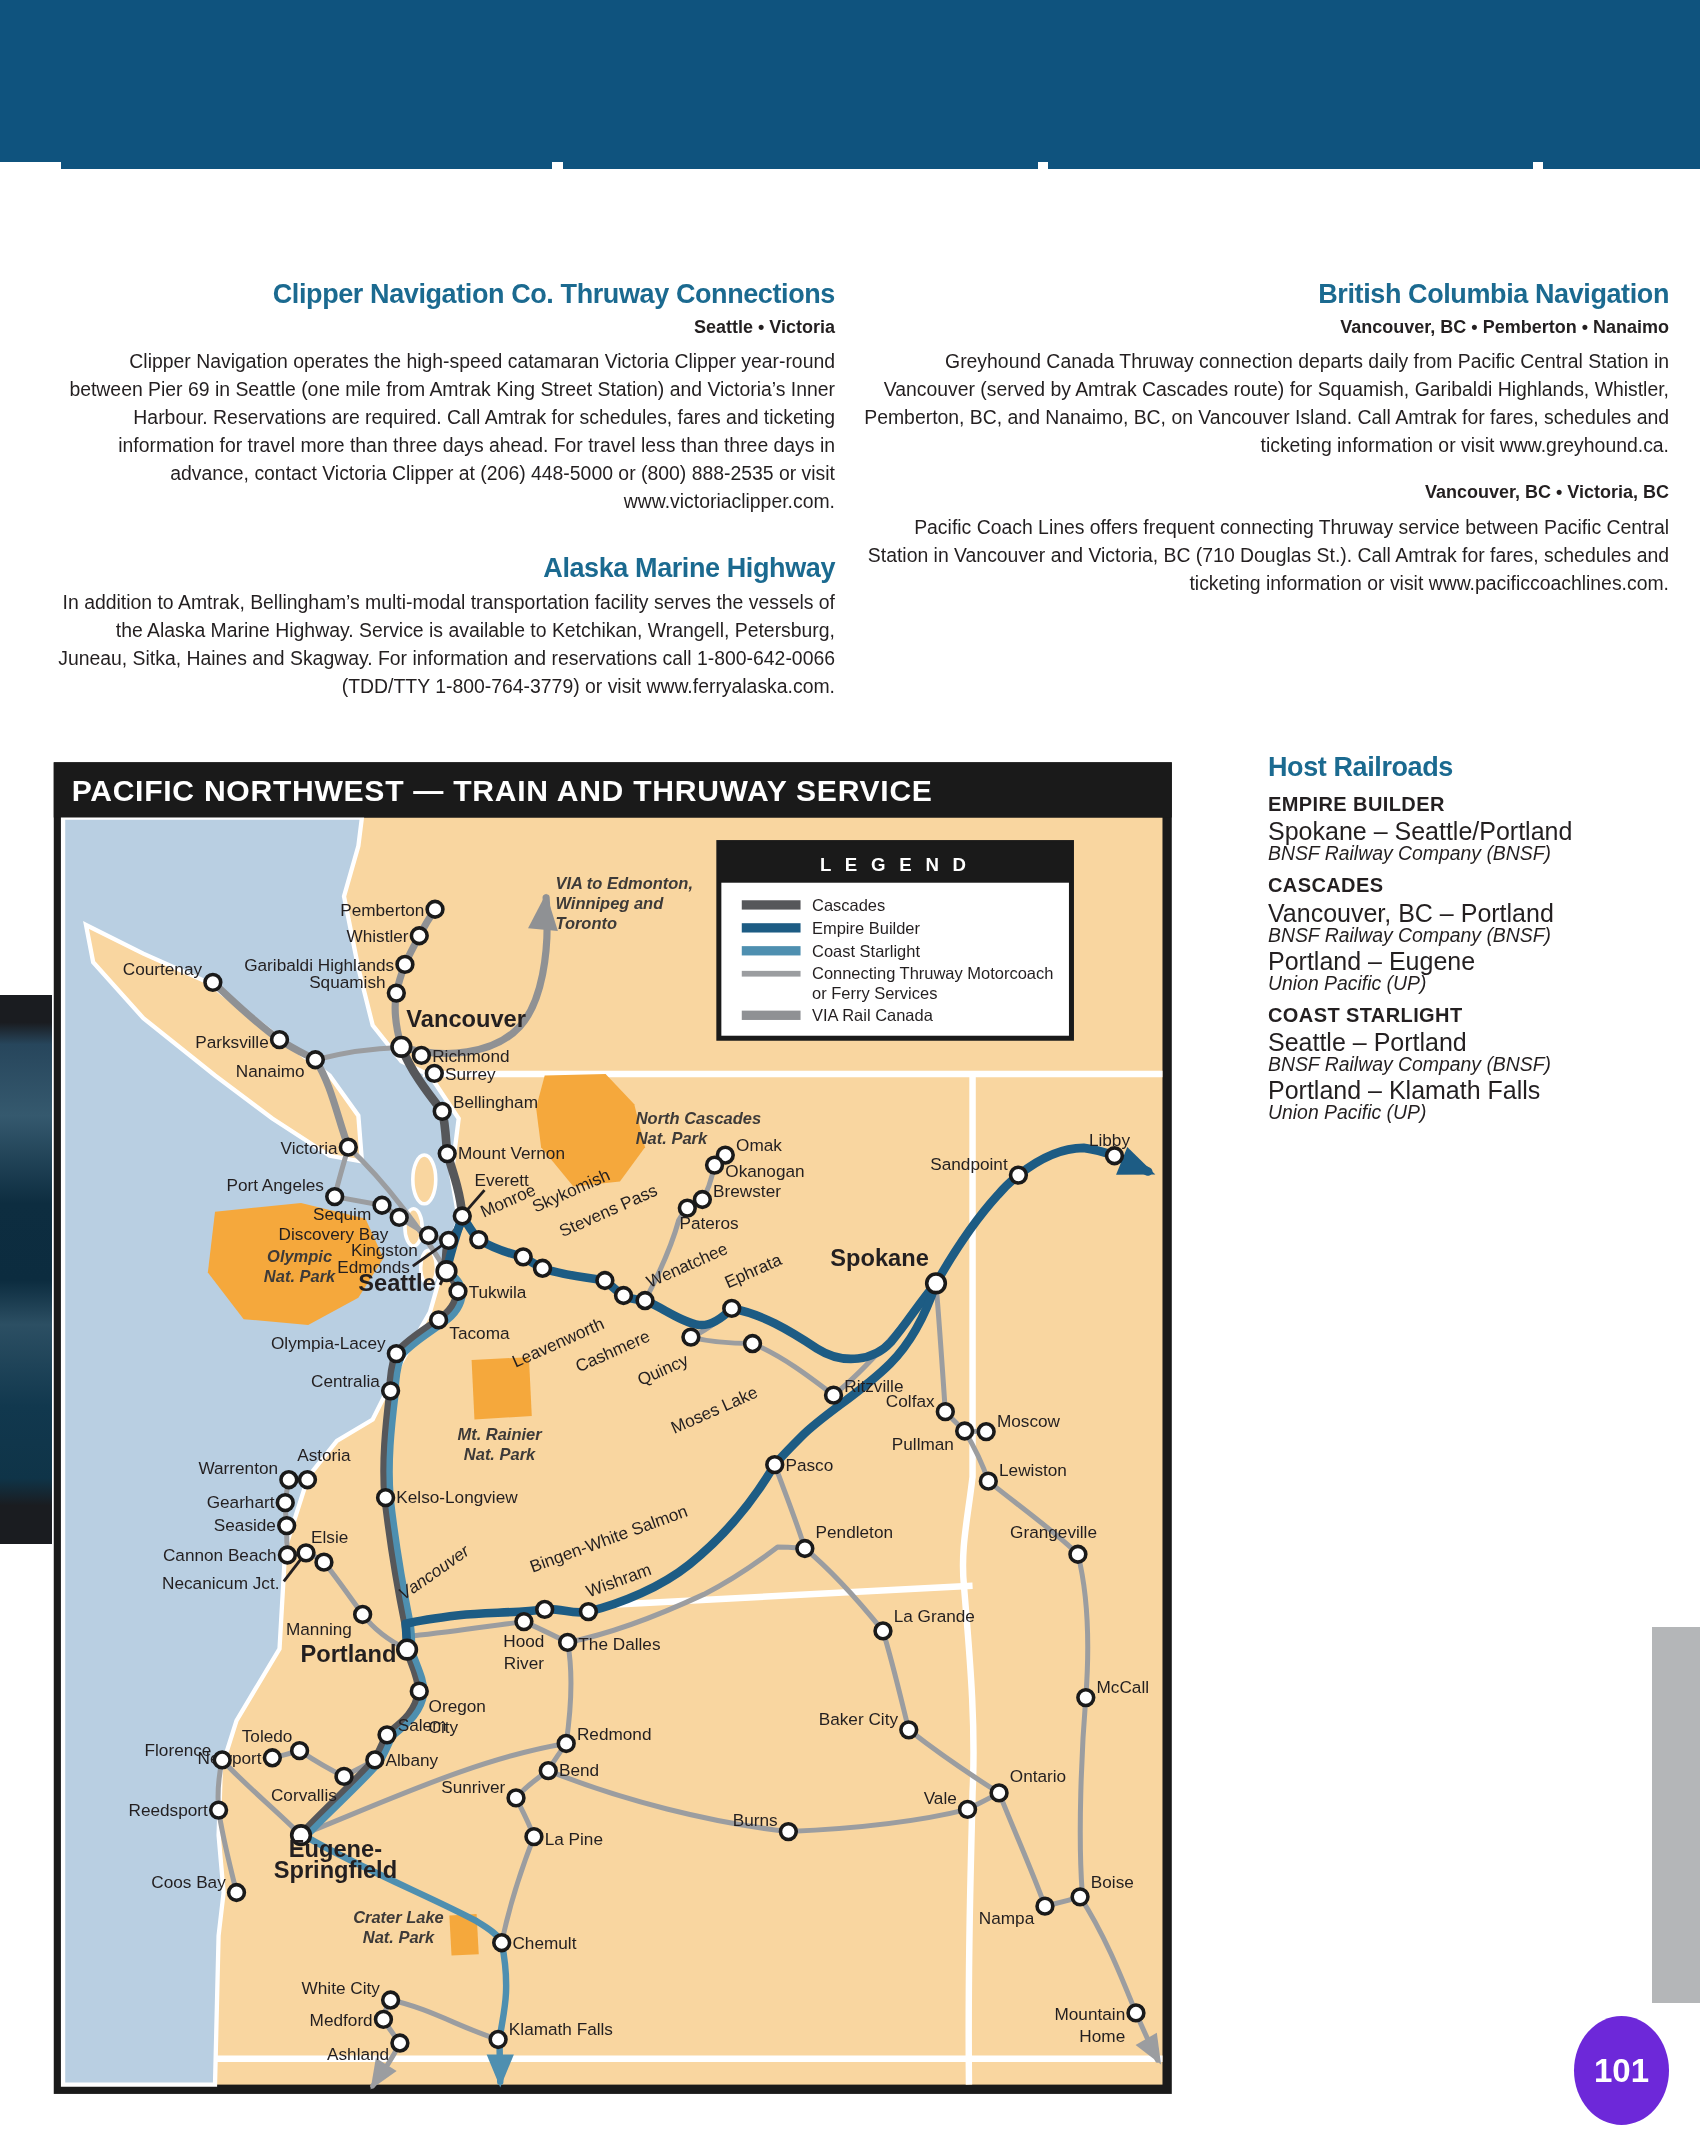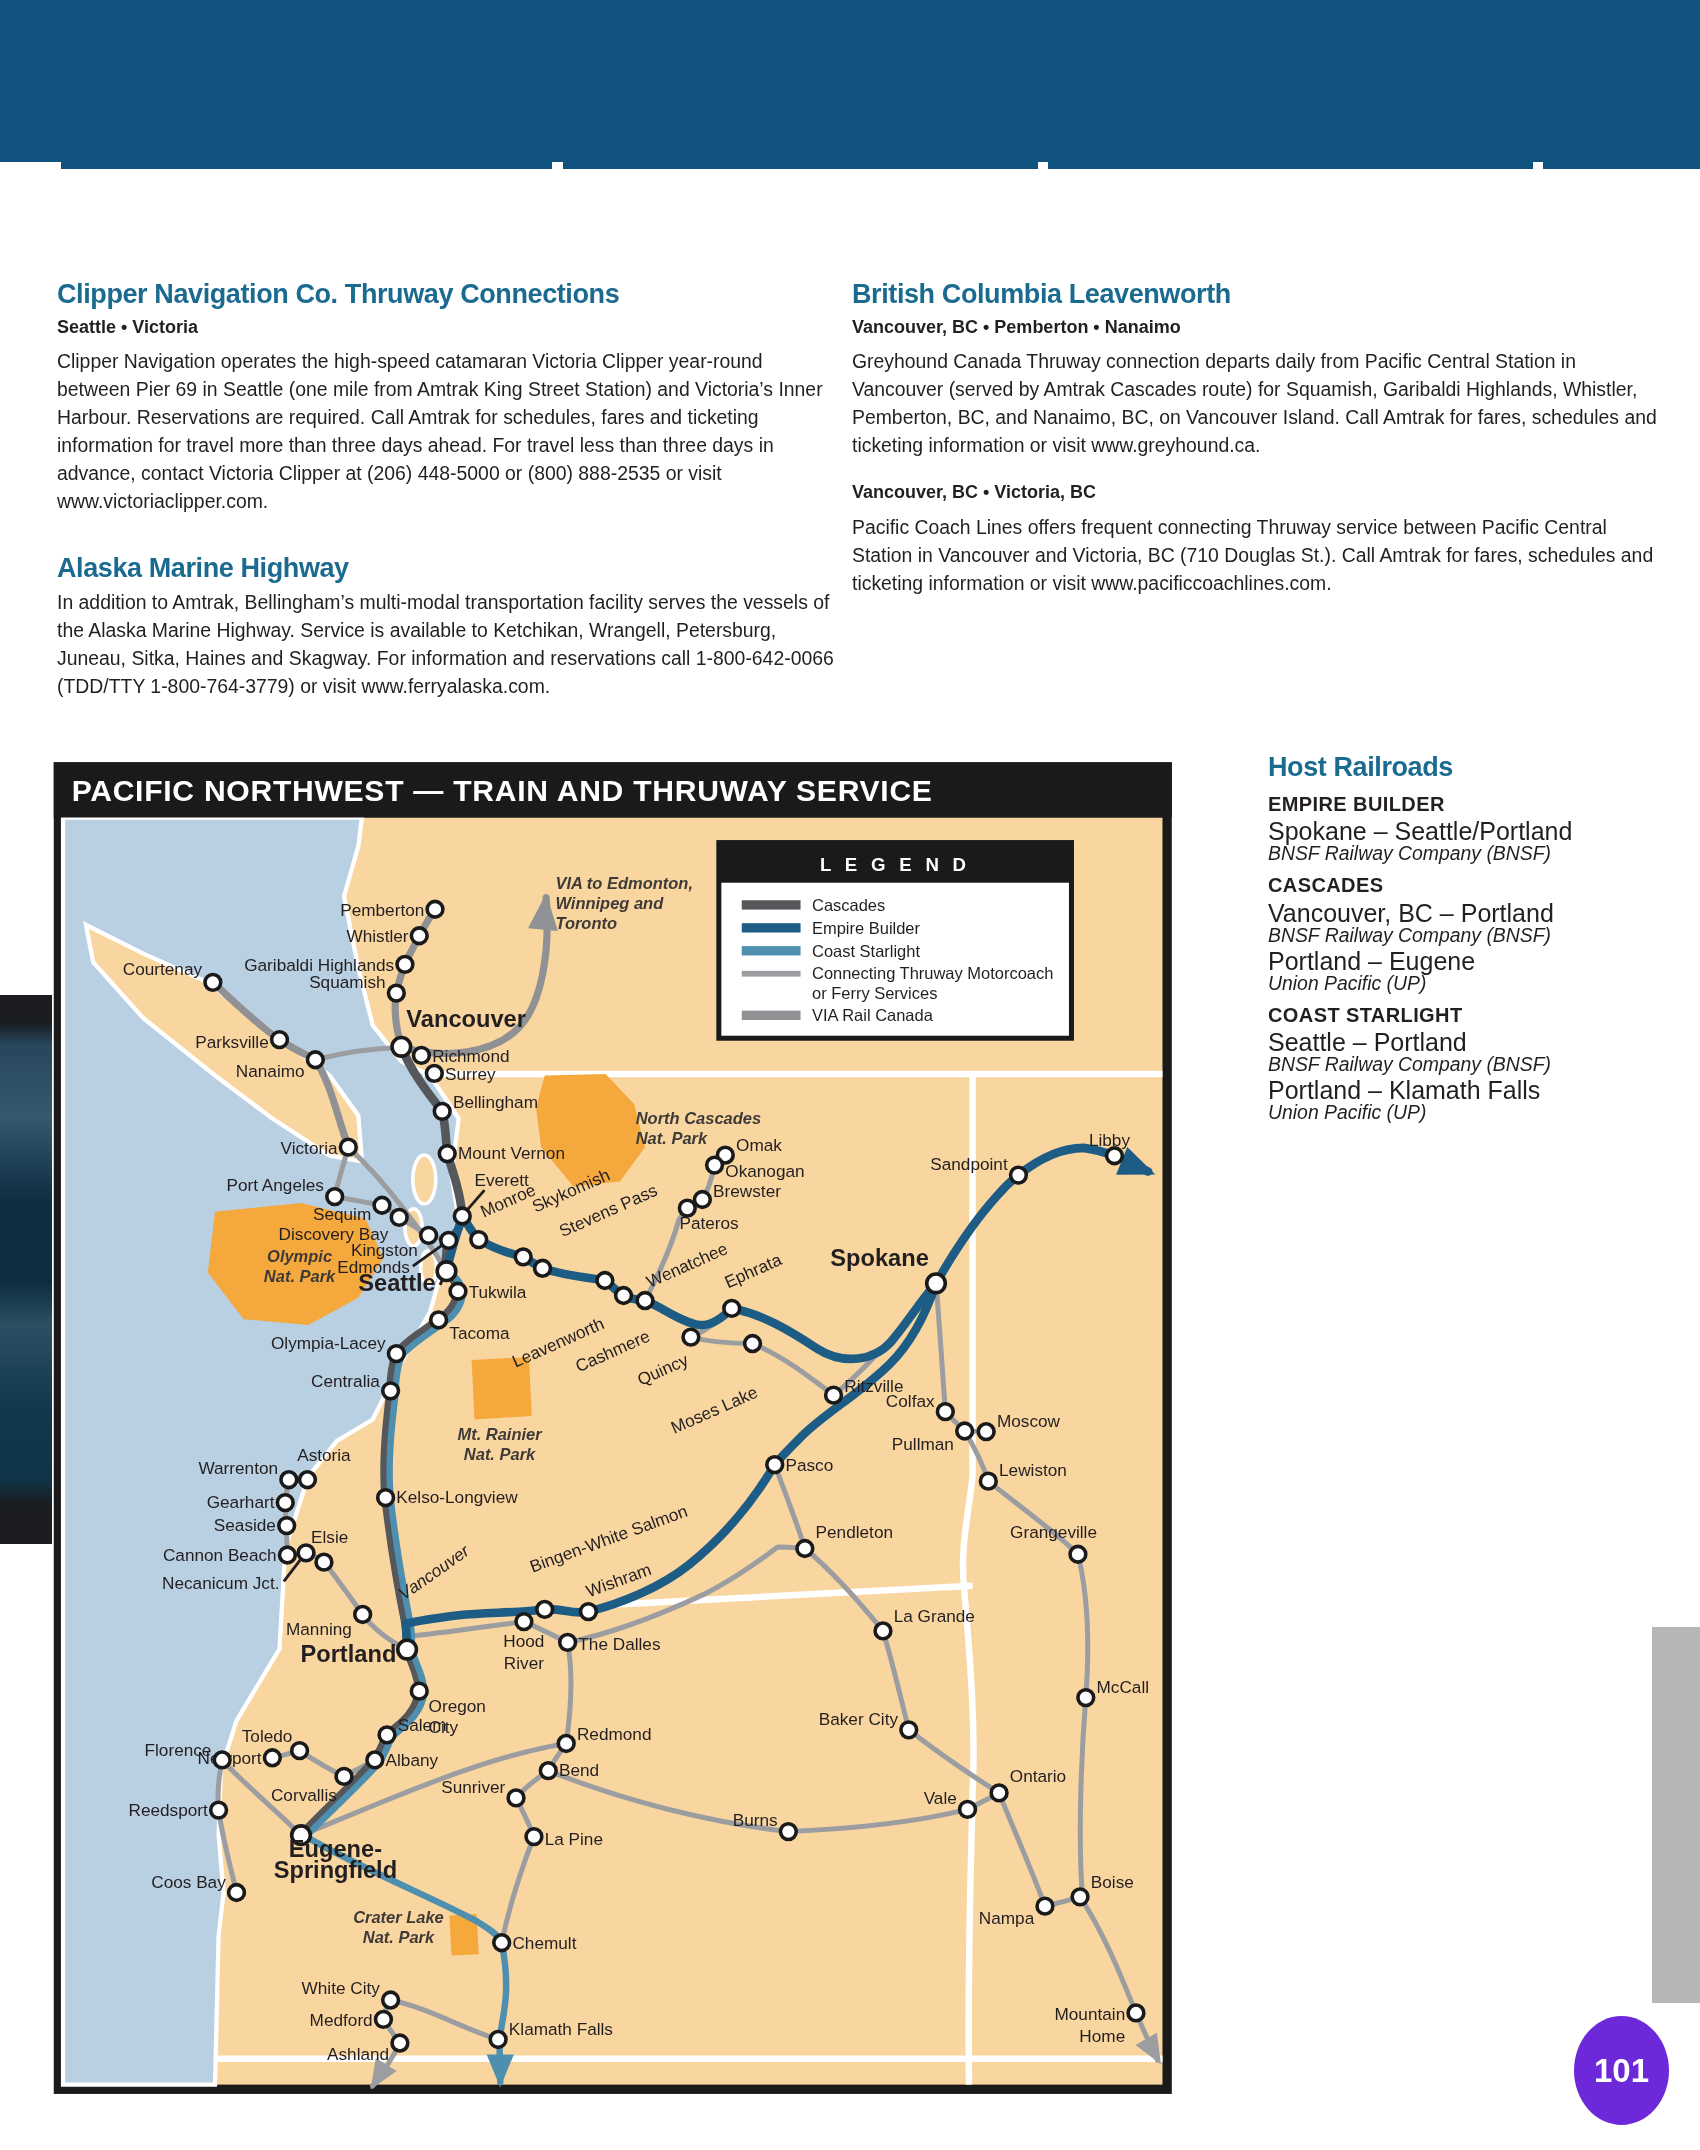--- a/index.html
+++ b/index.html
@@ -4,21 +4,21 @@
 <style>
   html,body{margin:0;padding:0;}
   body{
     width:1700px;height:2151px;position:relative;background:#ffffff;
     font-family:"Liberation Sans",sans-serif;color:#231f20;overflow:hidden;
   }
   
   .header-band{position:absolute;left:0;top:0;width:1700px;height:162px;background:#0f537e;}
   .header-tab{position:absolute;top:162px;height:7.2px;background:#0f537e;}
   
-  .col{position:absolute;}
+  .col{position:absolute;text-align:right;}
   h2.sec{font-size:27px;line-height:32px;font-weight:bold;color:#1b6a90;margin:0 0 4.3px 0;letter-spacing:-0.4px;}
   h3.sub{font-size:18px;line-height:26px;font-weight:bold;color:#231f20;margin:0 0 7.2px 0;}
   p.body{font-size:19.4px;line-height:28px;margin:0 0 20px 0;}
   
   .host{position:absolute;left:1268px;top:751px;width:459px;}
   .host h2.sec{margin-bottom:7.2px;}
   .host .train{font-size:20px;font-weight:bold;margin:10px 0 1.4px 0;letter-spacing:0.4px;}
   .host .seg{font-size:25px;line-height:22px;margin:4.3px 0 0 0;}
   .host .op{font-size:19.4px;line-height:22px;font-style:italic;margin:0;}
   
@@ -43,21 +43,21 @@
   <h2 class="sec">Clipper Navigation Co. Thruway Connections</h2>
   <h3 class="sub">Seattle • Victoria</h3>
   <p class="body">Clipper Navigation operates the high-speed catamaran Victoria Clipper year-round between Pier 69 in Seattle (one mile from Amtrak King Street Station) and Victoria’s Inner Harbour. Reservations are required. Call Amtrak for schedules, fares and ticketing information for travel more than three days ahead. For travel less than three days in advance, contact Victoria Clipper at (206) 448-5000 or (800) 888-2535 or visit www.victoriaclipper.com.</p>
 </div>
 <div class="col" style="left:57px;top:552px;width:778px;">
   <h2 class="sec">Alaska Marine Highway</h2>
   <p class="body">In addition to Amtrak, Bellingham’s multi-modal transportation facility serves the vessels of the Alaska Marine Highway. Service is available to Ketchikan, Wrangell, Petersburg, Juneau, Sitka, Haines and Skagway. For information and reservations call 1-800-642-0066 (TDD/TTY 1-800-764-3779) or visit www.ferryalaska.com.</p>
 </div>
 
 <div class="col" style="left:852px;top:278px;width:817px;">
-  <h2 class="sec">British Columbia Leavenworth</h2>
+  <h2 class="sec">British Columbia Navigation</h2>
   <h3 class="sub">Vancouver, BC • Pemberton • Nanaimo</h3>
   <p class="body">Greyhound Canada Thruway connection departs daily from Pacific Central Station in Vancouver (served by Amtrak Cascades route) for Squamish, Garibaldi Highlands, Whistler, Pemberton, BC, and Nanaimo, BC, on Vancouver Island. Call Amtrak for fares, schedules and ticketing information or visit www.greyhound.ca.</p>
   <h3 class="sub">Vancouver, BC • Victoria, BC</h3>
   <p class="body">Pacific Coach Lines offers frequent connecting Thruway service between Pacific Central Station in Vancouver and Victoria, BC (710 Douglas St.). Call Amtrak for fares, schedules and ticketing information or visit www.pacificcoachlines.com.</p>
 </div>
 
 <div class="host">
   <h2 class="sec">Host Railroads</h2>
   <div id="host-entries">
       <div class="train">EMPIRE BUILDER</div>

